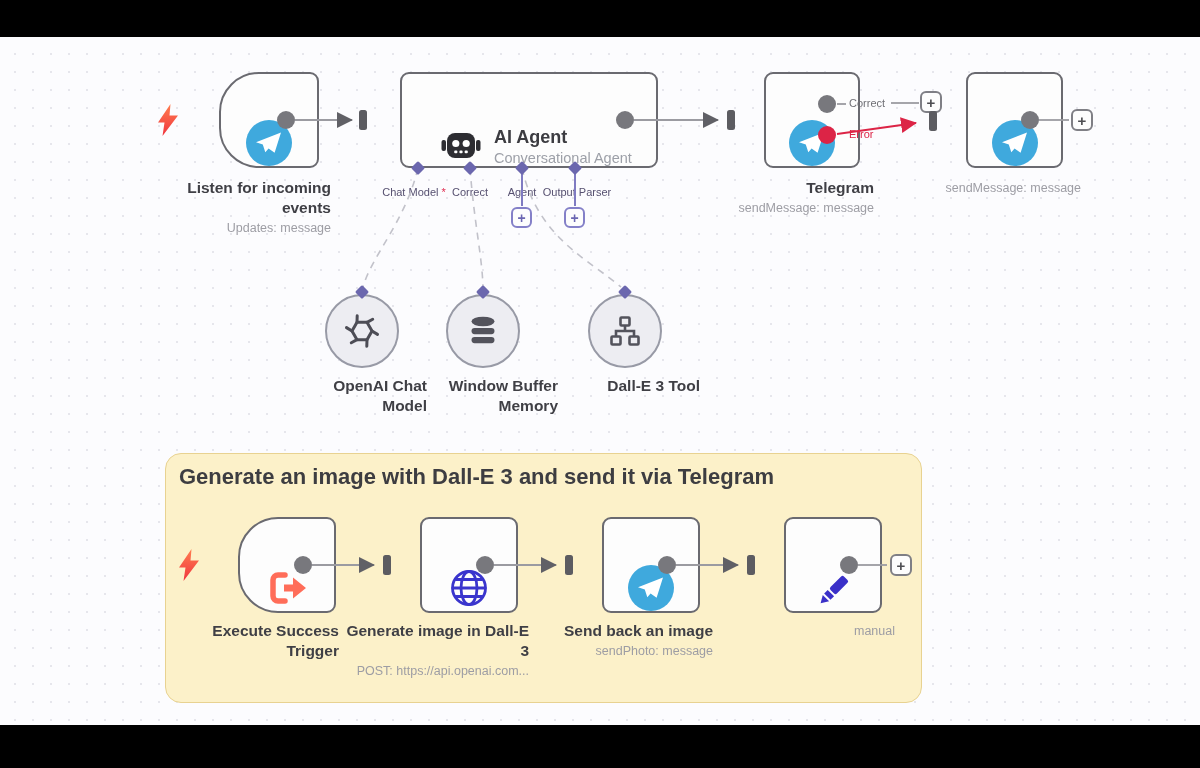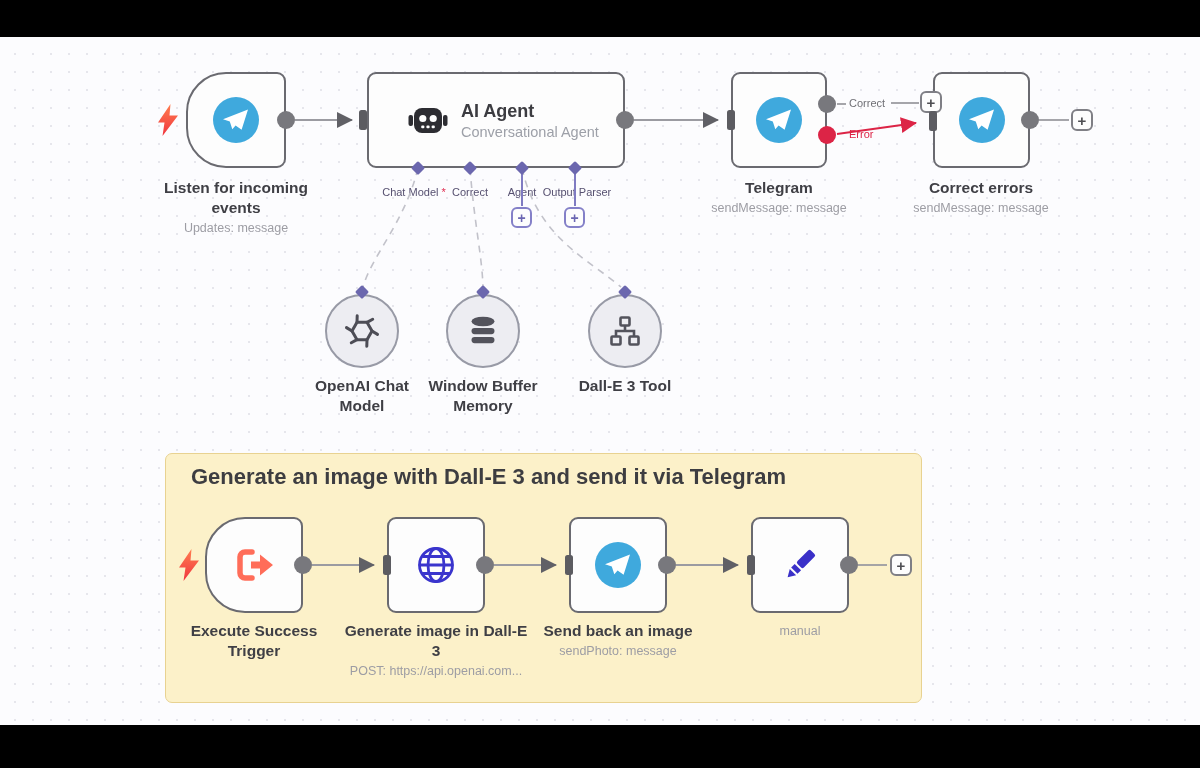--- a/index.html
+++ b/index.html
@@ -15,39 +15,39 @@
   .canvas{
     position:absolute;left:0;top:37px;width:1200px;height:688px;
     background-color:#fcfcfe;
     background-image:radial-gradient(circle,#e6e6ec 1.2px,transparent 1.5px);
     background-size:18px 18px;background-position:6px 8px;
   }
 
   .node{
     position:absolute;box-sizing:border-box;
     background:#fdfdfd;border:2px solid #6a6a70;border-radius:9px;
-    z-index:2;display:flex;align-items:center;justify-content:center;
+    z-index:2;display:flex;align-items:flex-end;justify-content:center;margin-left:33px;
   }
   .node.trigger{border-radius:40px 9px 9px 40px}
 
   .wires{position:absolute;left:0;top:0;z-index:3;pointer-events:none}
 
   .dot{position:absolute;width:18px;height:18px;border-radius:50%;background:#78787d;z-index:4}
   .dot.error{background:#dc2446}
   .inport{position:absolute;width:8px;height:20px;border-radius:2.5px;background:#5c5c61;z-index:4}
 
   .plus{
     position:absolute;width:22px;height:22px;box-sizing:border-box;
     border:2px solid #7f7f85;border-radius:6px;background:#fdfdfd;
     color:#4e4e52;font-size:15px;font-weight:bold;line-height:1;
     display:flex;align-items:center;justify-content:center;z-index:4;
   }
   .plus.purple{border-color:#8480c8;color:#6b66b2;width:21px;height:21px;font-size:14px}
 
-  .lblock{position:absolute;text-align:center;z-index:2}
+  .lblock{position:absolute;text-align:right;z-index:2}
   .lblock .main{font-size:15.5px;font-weight:bold;color:#3f3f45;line-height:1.3}
   .lblock .sub{font-size:12.5px;color:#9d9da4;margin-top:3px}
 
   .portlabel{
     position:absolute;font-size:11px;color:#565070;z-index:2;
     white-space:nowrap;transform:translateX(-50%);
   }
   .portlabel .req{color:#e02c4e}
 
   .outlabel{position:absolute;font-size:11px;z-index:4;white-space:nowrap}
@@ -55,22 +55,22 @@
   .outlabel.error{color:#dc2446}
 
   .circle{
     position:absolute;width:74px;height:74px;box-sizing:border-box;border-radius:50%;
     background:#ededf2;border:2px solid #989aa6;z-index:2;
     display:flex;align-items:center;justify-content:center;
   }
 
   .sticky{
     position:absolute;left:165px;top:416px;width:757px;height:250px;
-    background:#fcf1c9;border:1px solid #e8d291;border-radius:7px;
-    box-sizing:border-box;z-index:1;padding-left:12px;
+    background:#fcf1c9;border:1px solid #e8d291;border-radius:16px;
+    box-sizing:border-box;z-index:1;
   }
   .sticky-title{font-size:22px;font-weight:bold;color:#3d3d41;padding:10px 0 0 13px}
 
   .agent-text{margin-left:12px}
   .agent-text .t{font-size:18px;font-weight:bold;color:#3c3c41}
   .agent-text .s{font-size:14.5px;color:#9da0a8;margin-top:2px}
 
   .bolt{position:absolute;z-index:2}
 </style>
 </head>
@@ -195,21 +195,20 @@
   <div class="node" style="left:933px;top:35px;width:97px;height:96px">
     <svg width="46" height="46" viewBox="0 0 46 46">
       <circle cx="23" cy="23" r="23" fill="#3fa9dd"></circle>
       <path fill="#fff" d="M35 12.5 L10 22.2 L16.8 24.6 L19.3 32.2 L22.6 28.4 L28.6 32.8 Z"></path>
     </svg>
   </div>
   <div class="inport" style="left:929px;top:74px"></div>
   <div class="dot" style="left:1021px;top:74px"></div>
   <div class="plus" style="left:1071px;top:72px">+</div>
   <div class="lblock" style="left:881px;top:141px;width:200px">
-    <div class="main">Correct errors</div>
     <div class="sub">sendMessage: message</div>
   </div>
 
   <div class="circle" style="left:325px;top:257px">
     <svg width="40" height="40" viewBox="-20 -20 40 40">
       <g stroke="#4d4d56" stroke-width="3" fill="none" stroke-linejoin="round" stroke-linecap="round">
         <path d="M10,0 L5,8.66 L-5,8.66 L-10,0 L-5,-8.66 L5,-8.66 Z"></path>
         <path d="M10,0 L15.5,3.4 M5,8.66 L4.8,15.2 M-5,8.66 L-10.7,11.8 M-10,0 L-15.5,-3.4 M-5,-8.66 L-4.8,-15.2 M5,-8.66 L10.7,-11.8"></path>
       </g>
     </svg>

